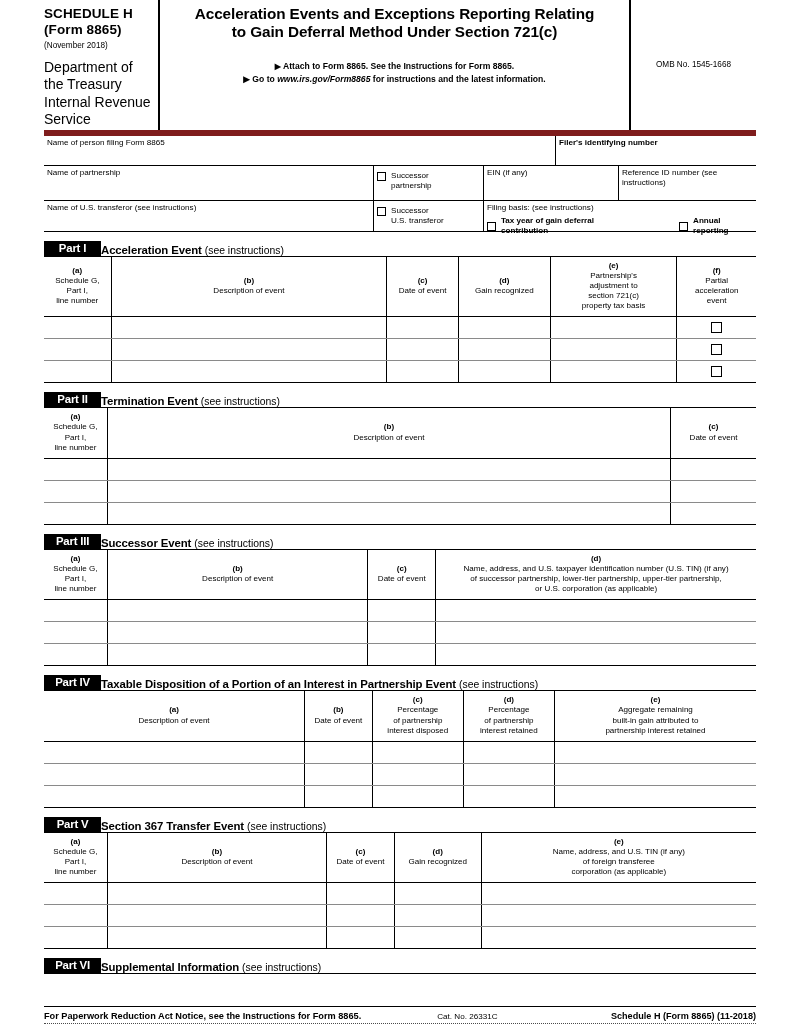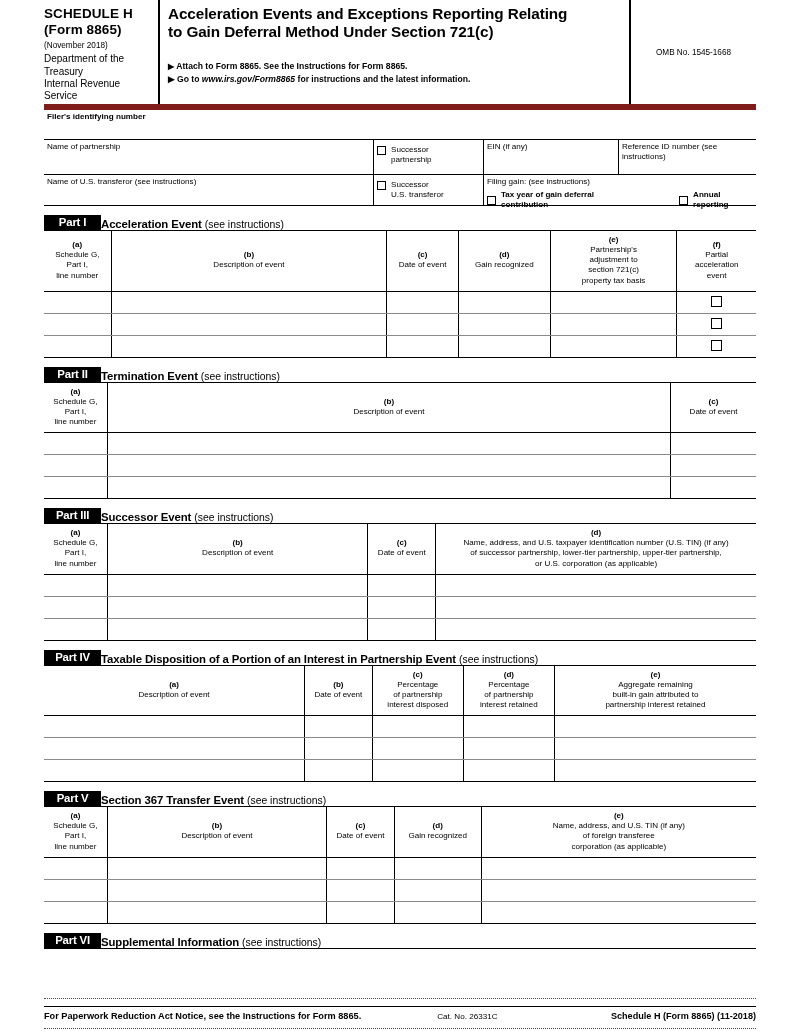--- a/index.html
+++ b/index.html
@@ -14,23 +14,23 @@
   .page { position: relative; width: 800px; height: 1035px; padding: 0 44px; }
 
   
   .hdr { display: flex; border-bottom: 6px solid #7f1d1d; }
   .hdr-left {
     width: 116px; flex: none; padding: 6px 4px 2px 0;
     border-right: 2px solid #000;
   }
   .sched-title { font-size: 13.5px; font-weight: bold; line-height: 1.18; letter-spacing: .1px; }
   .sched-sub { font-size: 8.2px; margin-top: 3px; line-height: 1.28; }
-  .sched-dept { font-size: 10px; margin-top: 2px; line-height: 1.22; }
-
-  .hdr-mid { flex: 1; padding: 5px 8px 3px 8px; border-right: 2px solid #000; }
+  .sched-dept { font-size: 14px; margin-top: 8px; line-height: 1.22; }
+
+  .hdr-mid { flex: 1; padding: 5px 8px 3px 8px; border-right: 2px solid #000; text-align: center; }
   .form-title { font-size: 15.3px; font-weight: bold; line-height: 1.17; letter-spacing: -.1px; }
   .attach-line { font-size: 8.6px; font-weight: bold; margin-top: 20px; line-height: 1.35; }
   .attach-line .tri { font-size: 8px; }
   .goto-line { font-size: 8.6px; font-weight: bold; margin-top: 1px; line-height: 1.35; }
   .goto-line i { font-style: italic; }
 
   .hdr-right { width: 125px; flex: none; display: flex; align-items: center; justify-content: center; }
   .omb { font-size: 8.2px; }
 
   
@@ -142,20 +142,23 @@
     </div>
 
     <div class="hdr-right">
       <div class="omb">OMB No. 1545-1668</div>
     </div>
   </div>
 
   <div class="idblock">
 
     <div class="idrow r1">
+      <div class="cell c-name">
+        <div class="lbl">Name of person filing Form 8865</div>
+      </div>
       <div class="cell c-fid">
         <div class="lbl b">Filer's identifying number</div>
       </div>
     </div>
 
     <div class="idrow r2">
       <div class="cell c-pname">
         <div class="lbl">Name of partnership</div>
       </div>
       <div class="cell c-succ">
@@ -182,21 +185,21 @@
       <div class="cell c-succ">
         <div class="cbrow">
           <span class="cb"></span>
           <span class="cbtxt">
             <span>Successor</span><br>
             <span>U.S. transferor</span>
           </span>
         </div>
       </div>
       <div class="cell c-fyear">
-        <div class="lbl">Filing gain: (see instructions)</div>
+        <div class="lbl">Filing basis: (see instructions)</div>
         <div class="fy-opts">
           <span class="fy-opt">
             <span class="cb"></span>
             <span class="cbtxt">Tax year of gain deferral contribution</span>
           </span>
           <span class="fy-opt second">
             <span class="cb"></span>
             <span class="cbtxt">Annual reporting</span>
           </span>
         </div>

